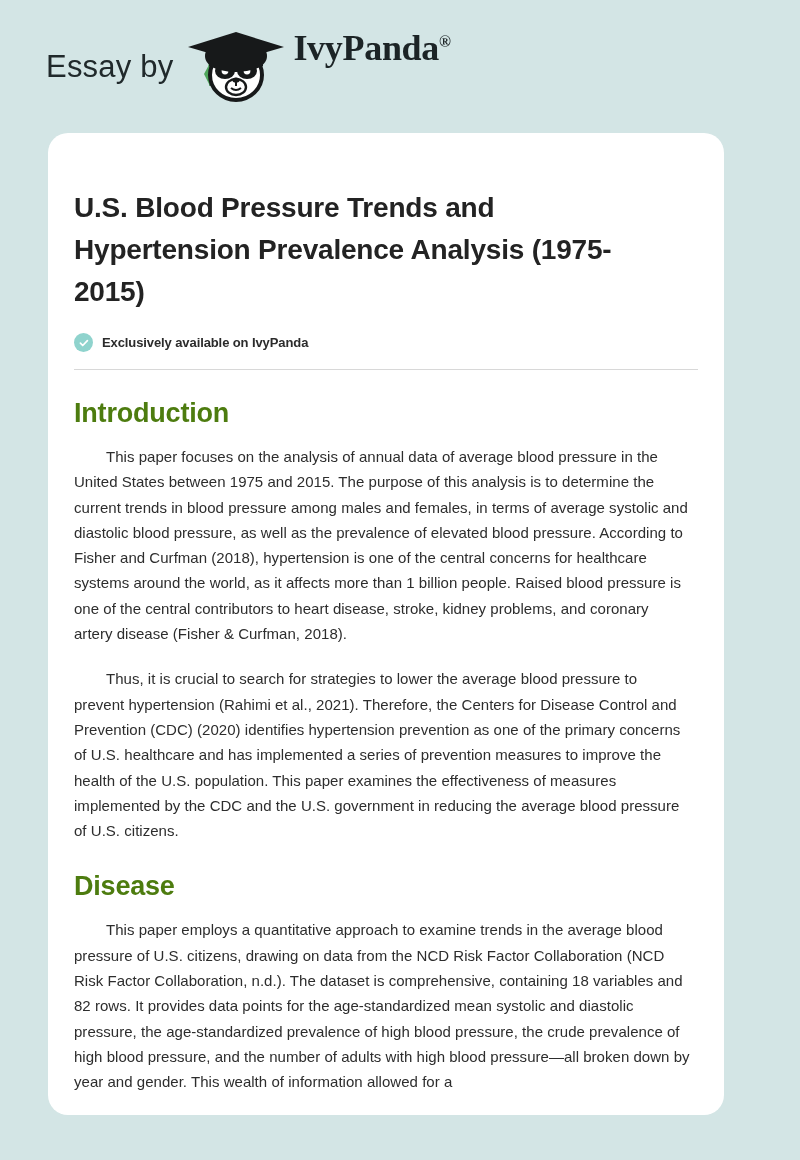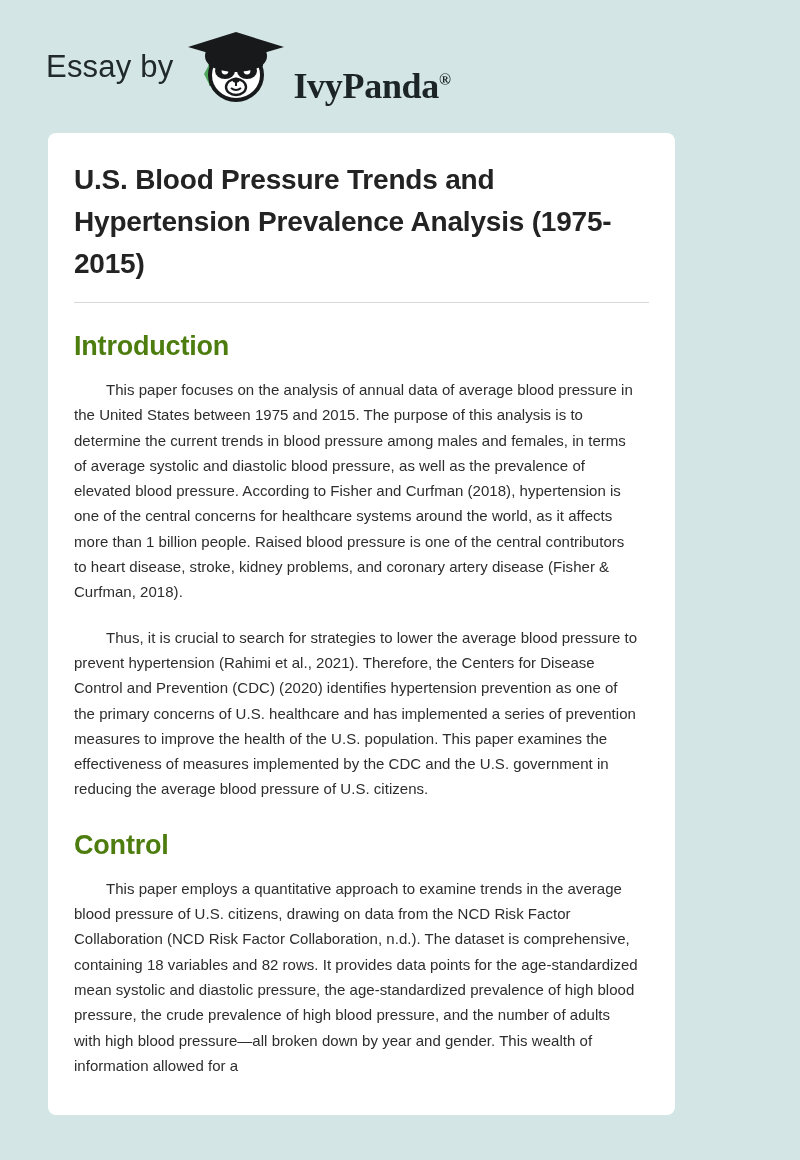--- a/index.html
+++ b/index.html
@@ -30,21 +30,21 @@
   .brand-prefix {
     font-family: "Liberation Sans", sans-serif;
     font-size: 31px;
     font-weight: 400;
     color: #20292b;
     letter-spacing: 0.2px;
     line-height: 1;
   }
   .brand-logo-wrap {
     display: flex;
-    align-items: flex-end;
+    align-items: flex-start;
     margin-left: 14px;
   }
   .panda-mark {
     width: 104px;
     height: 74px;
     display: block;
   }
   .brand-word {
     font-family: "Liberation Serif", serif;
     font-size: 36px;
@@ -59,26 +59,26 @@
     font-size: 16px;
     vertical-align: super;
     font-weight: 700;
   }
 
   
   .paper-card {
     position: absolute;
     left: 48px;
     top: 133px;
-    width: 627px;
+    width: 676px;
     height: 982px;
     background: #ffffff;
-    border-radius: 8px;
+    border-radius: 20px;
     box-sizing: border-box;
-    padding: 26px 26px 0 26px;
+    padding: 54px 26px 0 26px;
     overflow: hidden;
   }
 
   .doc-title {
     font-family: "Liberation Sans", sans-serif;
     font-size: 28px;
     font-weight: 700;
     color: #232323;
     line-height: 42px;
     letter-spacing: -0.2px;
@@ -175,23 +175,31 @@
       </svg>
     </span>
     <span class="brand-word"><span>IvyPanda</span><span class="reg">®</span></span>
   </span>
 </div>
 
 <div class="paper-card">
 
   <h1 class="doc-title">U.S. Blood Pressure Trends and Hypertension Prevalence Analysis (1975-2015)</h1>
 
+  <div class="exclusive-row">
+    <span class="check-badge">
+      <svg width="12" height="12" viewBox="0 0 12 12" xmlns="http://www.w3.org/2000/svg">
+        <path d="M2.4 6.2 L4.7 8.5 L9.4 3.6" stroke="#ffffff" stroke-width="1.7" fill="none" stroke-linecap="round" stroke-linejoin="round"></path>
+      </svg>
+    </span>
+    <span class="exclusive-text">Exclusively available on IvyPanda</span>
+  </div>
 
   <div class="rule"></div>
 
   <h2 class="section-heading">Introduction</h2>
   <p class="para">This paper focuses on the analysis of annual data of average blood pressure in the United States between 1975 and 2015. The purpose of this analysis is to determine the current trends in blood pressure among males and females, in terms of average systolic and diastolic blood pressure, as well as the prevalence of elevated blood pressure. According to Fisher and Curfman (2018), hypertension is one of the central concerns for healthcare systems around the world, as it affects more than 1 billion people. Raised blood pressure is one of the central contributors to heart disease, stroke, kidney problems, and coronary artery disease (Fisher &amp; Curfman, 2018).</p>
   <p class="para tight">Thus, it is crucial to search for strategies to lower the average blood pressure to prevent hypertension (Rahimi et al., 2021). Therefore, the Centers for Disease Control and Prevention (CDC) (2020) identifies hypertension prevention as one of the primary concerns of U.S. healthcare and has implemented a series of prevention measures to improve the health of the U.S. population. This paper examines the effectiveness of measures implemented by the CDC and the U.S. government in reducing the average blood pressure of U.S. citizens.</p>
 
-  <h2 class="section-heading">Control</h2>
+  <h2 class="section-heading">Disease</h2>
   <p class="para">This paper employs a quantitative approach to examine trends in the average blood pressure of U.S. citizens, drawing on data from the NCD Risk Factor Collaboration (NCD Risk Factor Collaboration, n.d.). The dataset is comprehensive, containing 18 variables and 82 rows. It provides data points for the age-standardized mean systolic and diastolic pressure, the age-standardized prevalence of high blood pressure, the crude prevalence of high blood pressure, and the number of adults with high blood pressure—all broken down by year and gender. This wealth of information allowed for a</p>
 
 </div>
 
 </body></html>

